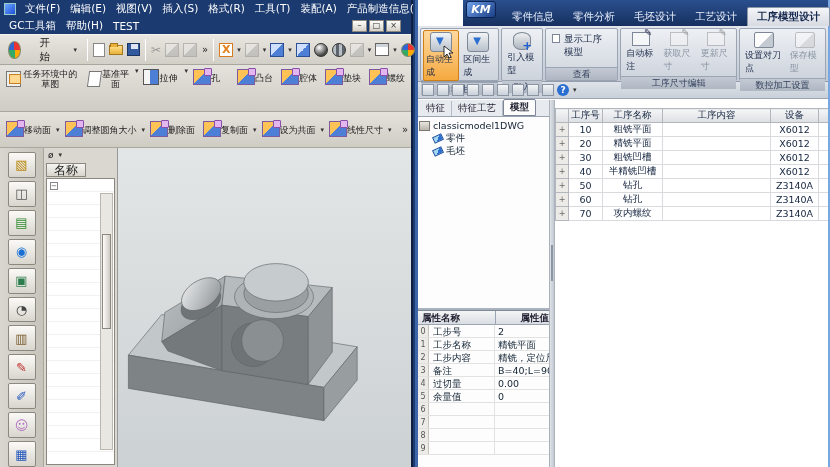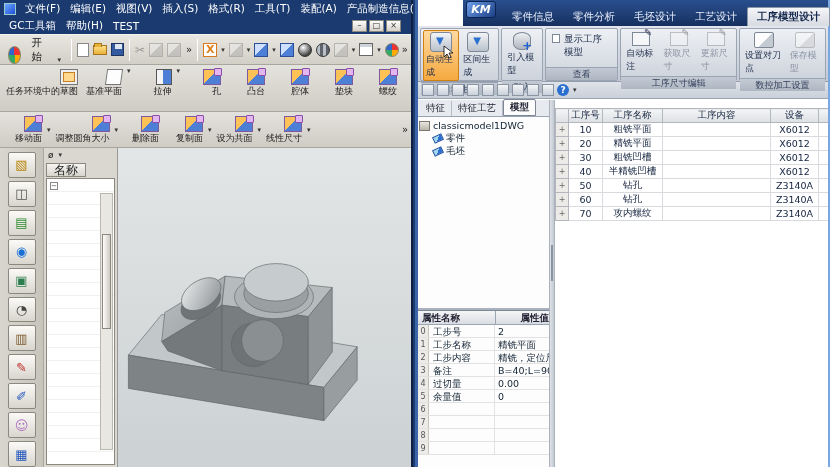--- a/index.html
+++ b/index.html
@@ -10,42 +10,42 @@
   .left-app{position:absolute;left:0;top:0;width:413px;height:467px;background:#1b3a70;border-right:2px solid #0d1f42;}
   .menubar{display:flex;align-items:center;height:17px;padding:0 4px;color:#fff;gap:2px;white-space:nowrap;}
   .menu-item{padding:0 5px;font-size:10.5px;cursor:default;}
   .appicon{width:12px;height:12px;background:linear-gradient(135deg,#6fa8ff,#1d4ed8);border:1px solid #9cc;margin-right:2px;flex:0 0 auto;}
   .menubar.row2{justify-content:space-between;}
   .menu-items{display:flex;align-items:center;}
   .win-controls{display:flex;gap:2px;margin-right:6px;}
   .win-btn{width:15px;height:12px;background:linear-gradient(#fdfdfb,#d6d2ca);border:1px solid #8a887f;font-size:8px;line-height:10px;text-align:center;color:#333;}
 
   .toolbar1{height:31px;background:linear-gradient(#e8e6e0,#d2cfc7);border-top:1px solid #f4f3ef;border-bottom:1px solid #a8a69d;display:flex;align-items:center;padding:0 3px;gap:2px;}
-  .start-btn{display:flex;align-items:flex-end;gap:10px;padding:1px 4px;border:1px solid transparent;font-size:10.5px;}
+  .start-btn{display:flex;align-items:center;gap:18px;padding:1px 4px;border:1px solid transparent;font-size:10.5px;}
   .swirl{width:18px;height:18px;border-radius:50%;background:conic-gradient(#e33 0 25%,#fa0 25% 50%,#3a6 50% 75%,#36c 75% 100%);border:1px solid #886;}
   .tb-sep{width:1px;height:22px;background:#aaa79e;border-right:1px solid #fff;margin:0 2px;}
   .ticon{width:18px;height:18px;display:flex;align-items:center;justify-content:center;font-size:12px;border:1px solid transparent;}
   .ticon.disabled{opacity:.38;filter:grayscale(1);}
   .i-page{width:12px;height:14px;background:#fff;border:1px solid #888;}
   .i-folder{width:14px;height:10px;background:linear-gradient(#ffe08a,#e8b23a);border:1px solid #a5761d;position:relative;}
   .i-folder::before{content:"";position:absolute;left:0;top:-3px;width:6px;height:3px;background:#e8b23a;border:1px solid #a5761d;border-bottom:none;}
   .i-floppy{width:13px;height:13px;background:#335a9e;border:1px solid #1c355e;position:relative;}
   .i-floppy::before{content:"";position:absolute;left:3px;top:0;width:7px;height:5px;background:#dfe6f2;}
   .i-cubeblue{width:14px;height:14px;background:linear-gradient(135deg,#cfe0ff 50%,#4d7fd6 50%);border:1px solid #2d4f96;}
   .i-cubegray{width:14px;height:14px;background:linear-gradient(135deg,#eceff1 50%,#9aa2ab 50%);border:1px solid #6c747d;}
   .i-xorange{width:14px;height:14px;background:#fff;border:1px solid #d77b1e;color:#e2821f;font-weight:bold;font-size:11px;line-height:12px;text-align:center;}
   .i-sphere{width:14px;height:14px;border-radius:50%;background:radial-gradient(circle at 35% 30%,#fff,#444 70%);border:1px solid #333;}
   .i-sphere2{width:14px;height:14px;border-radius:50%;background:repeating-linear-gradient(90deg,#b9bfc6 0 3px,#5d646c 3px 6px);border:1px solid #333;}
   .i-window{width:14px;height:13px;background:#fff;border:1px solid #666;box-shadow:inset 0 3px 0 #cfd4da;}
   .dd{font-size:7px;color:#333;margin:0 1px;}
   .ovf{font-size:10px;color:#222;margin:0 2px;letter-spacing:-1px;}
 
   .toolbar2{height:47px;background:linear-gradient(#e4e2dc,#cfccc4);border-bottom:1px solid #a8a69d;display:flex;align-items:flex-start;padding:2px 2px 0 2px;}
   .toolbar3{height:36px;background:linear-gradient(#e4e2dc,#cfccc4);border-bottom:1px solid #a8a69d;display:flex;align-items:center;padding:0 2px;}
-  .fbtn{display:flex;flex-direction:column;align-items:flex-end;justify-content:flex-start;min-width:44px;padding:1px 3px;border:1px solid transparent;text-align:center;}
+  .fbtn{display:flex;flex-direction:row;align-items:center;justify-content:flex-start;min-width:44px;padding:1px 3px;border:1px solid transparent;text-align:center;}
   .fbtn .lbl{font-size:9px;line-height:10px;color:#222;max-width:72px;}
   .cube{width:18px;height:16px;background:linear-gradient(135deg,#ffc257 0 45%,#4d7fd6 45% 100%);border:1px solid #7d5a9e;position:relative;margin-bottom:1px;}
   .cube::after{content:"";position:absolute;right:-2px;top:-2px;width:6px;height:6px;background:#e2b7f0;border:1px solid #8a4ea8;border-radius:1px;}
   .plane-ic{width:16px;height:16px;background:#fdfdfd;border:1px solid #777;transform:skewX(-8deg);margin-bottom:1px;}
   .sketch-ic{width:18px;height:16px;background:#efefef;border:1px solid #777;margin-bottom:1px;position:relative;}
   .sketch-ic::after{content:"";position:absolute;left:2px;top:2px;width:10px;height:8px;border:1px solid #c77f1f;background:#ffd98f;}
   .book-ic{width:16px;height:16px;background:linear-gradient(90deg,#f5f5f5 0 40%,#4d7fd6 40% 100%);border:1px solid #555;margin-bottom:1px;}
 
   .left-body{position:absolute;left:0;top:148px;width:411px;height:319px;display:flex;background:#d5d2ca;}
   .resbar{width:44px;background:linear-gradient(90deg,#d9d6cf,#c7c4bc);border-right:1px solid #a8a69d;display:flex;flex-direction:column;align-items:center;padding-top:4px;gap:3px;}

